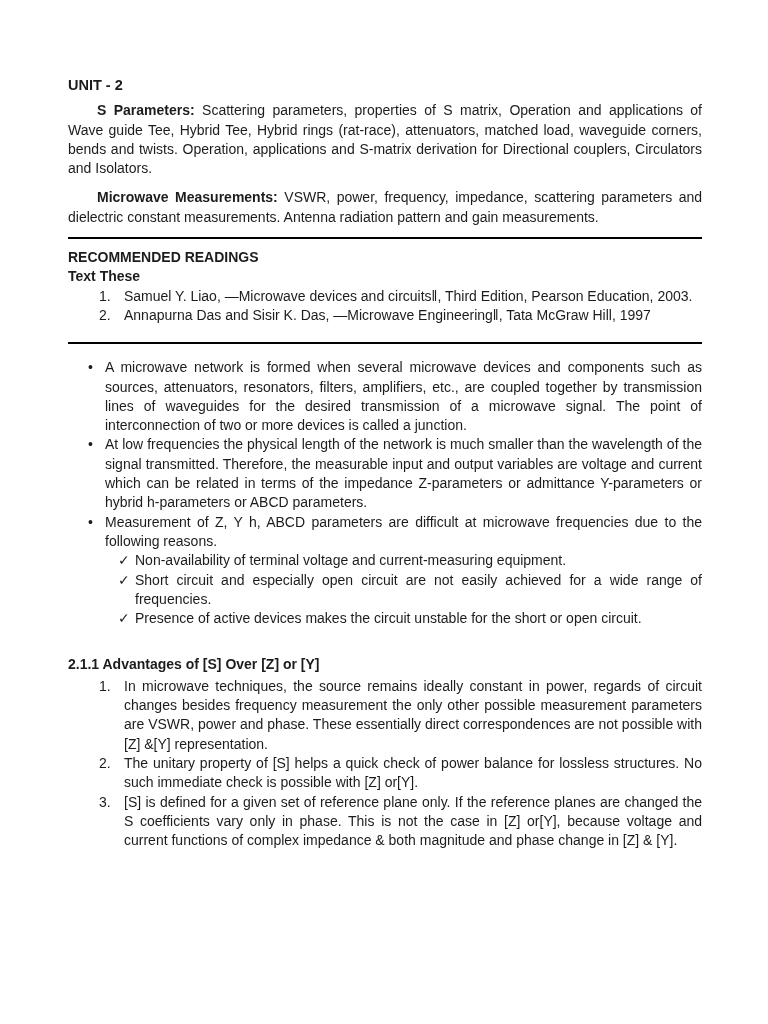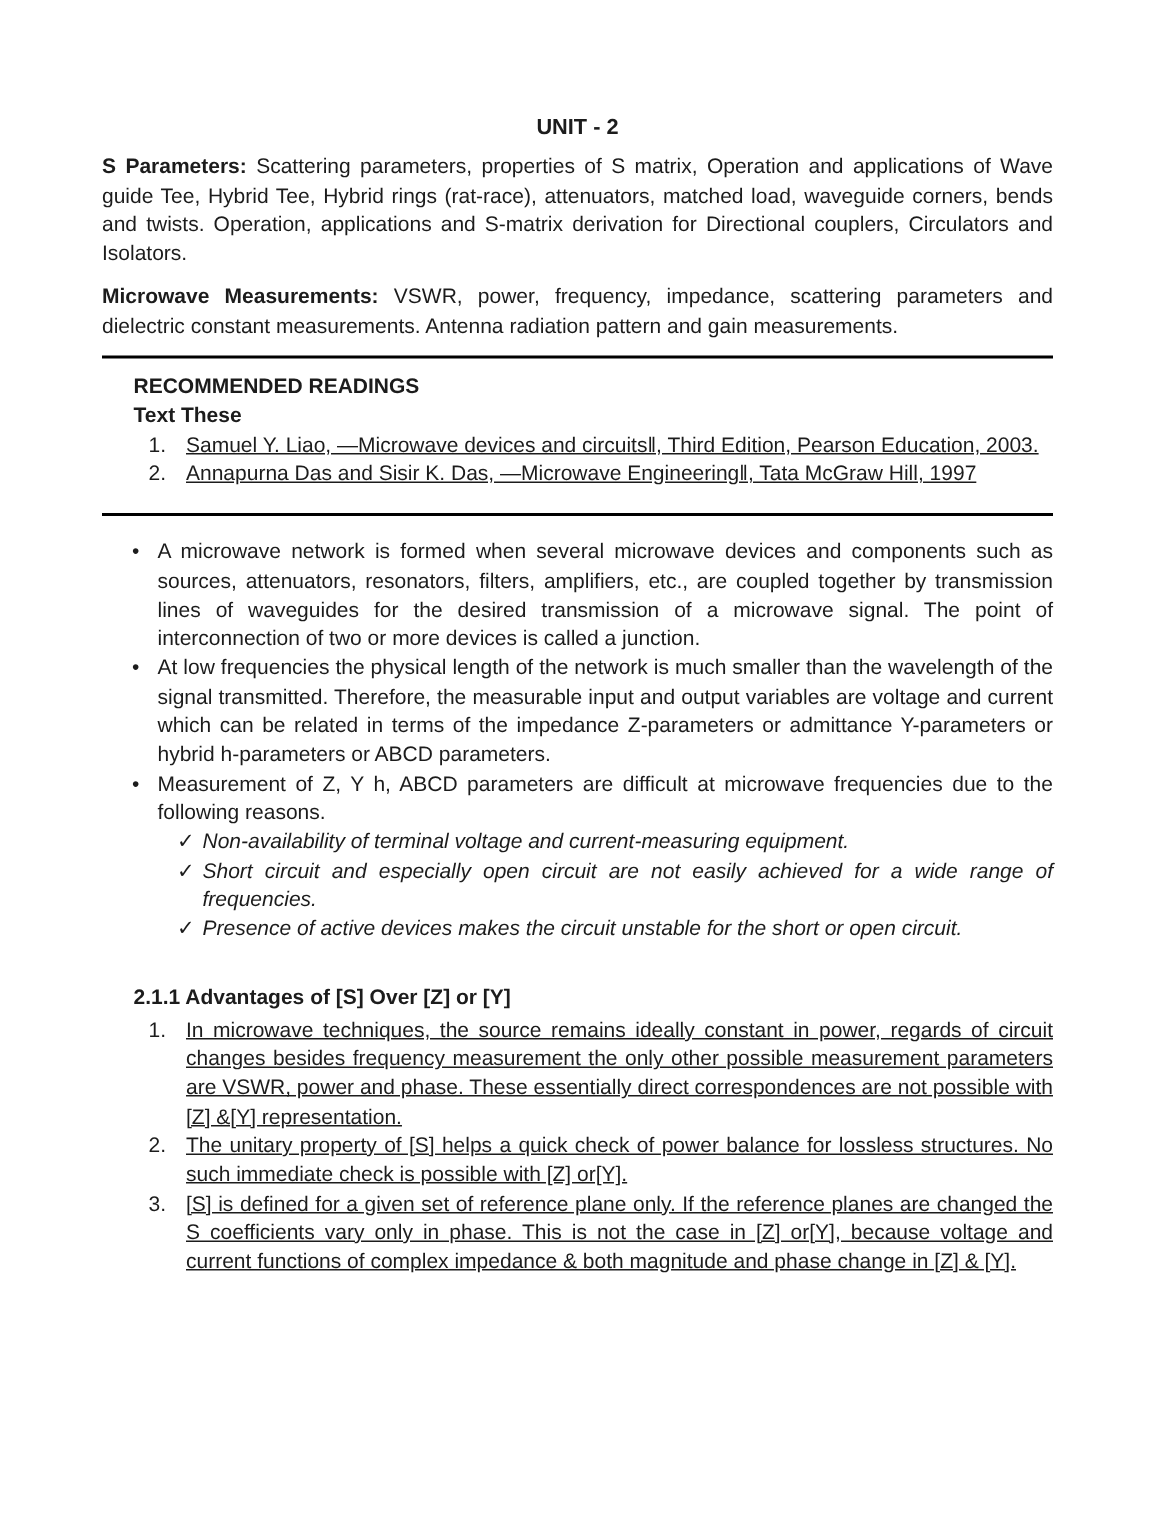--- a/index.html
+++ b/index.html
@@ -17,54 +17,52 @@
   }
   .content {
     position: absolute;
     left: 68px; top: 76px;
     width: 634px;
     font-size: 14px;
     line-height: 19.3px;
   }
   .doc-title {
     font-weight: 700;
-    text-align: center;
     font-size: 14.5px;
     margin: 0 0 6px 0;
   }
   .para {
     margin: 0 0 10px 0;
     text-align: justify;
     text-align-last: left;
   }
-  .lead { font-weight: 700; }
+  .lead { font-weight: 700; margin-left: 29px; }
   .rule {
     border: 0;
     border-top: 2.5px solid #000;
     height: 0;
   }
   .rule-1 { margin: 2px 0 9px 0; }
   .rule-2 { margin: 17px 0 14px 0; }
-  .h-bold { font-weight: 700; margin-left: 21px; }
+  .h-bold { font-weight: 700; }
   .intro-h { margin-bottom: 2px; }
   .adv-h { margin-top: 27px; margin-bottom: 2px; }
 
   .numlist { }
   .numitem { display: flex; }
   .numitem .mark {
     flex: 0 0 auto;
     width: 25px;
     margin-left: 31px;
     text-align: left;
   }
   .numitem .itext {
     flex: 1 1 auto;
     text-align: justify;
     text-align-last: left;
-    text-decoration: underline;
   }
 
   .bulitem { display: flex; }
   .bulitem .mark {
     flex: 0 0 auto;
     width: 17px;
     margin-left: 20px;
   }
   .bulitem .itext {
     flex: 1 1 auto;
@@ -75,21 +73,20 @@
   .chkitem { display: flex; }
   .chkitem .mark {
     flex: 0 0 auto;
     width: 17px;
     margin-left: 50px;
   }
   .chkitem .itext {
     flex: 1 1 auto;
     text-align: justify;
     text-align-last: left;
-    font-style: italic;
   }
 
   .conclusion {
     margin-left: 42px;
     text-align: left;
   }
 </style>
 </head>
 <body>
 

